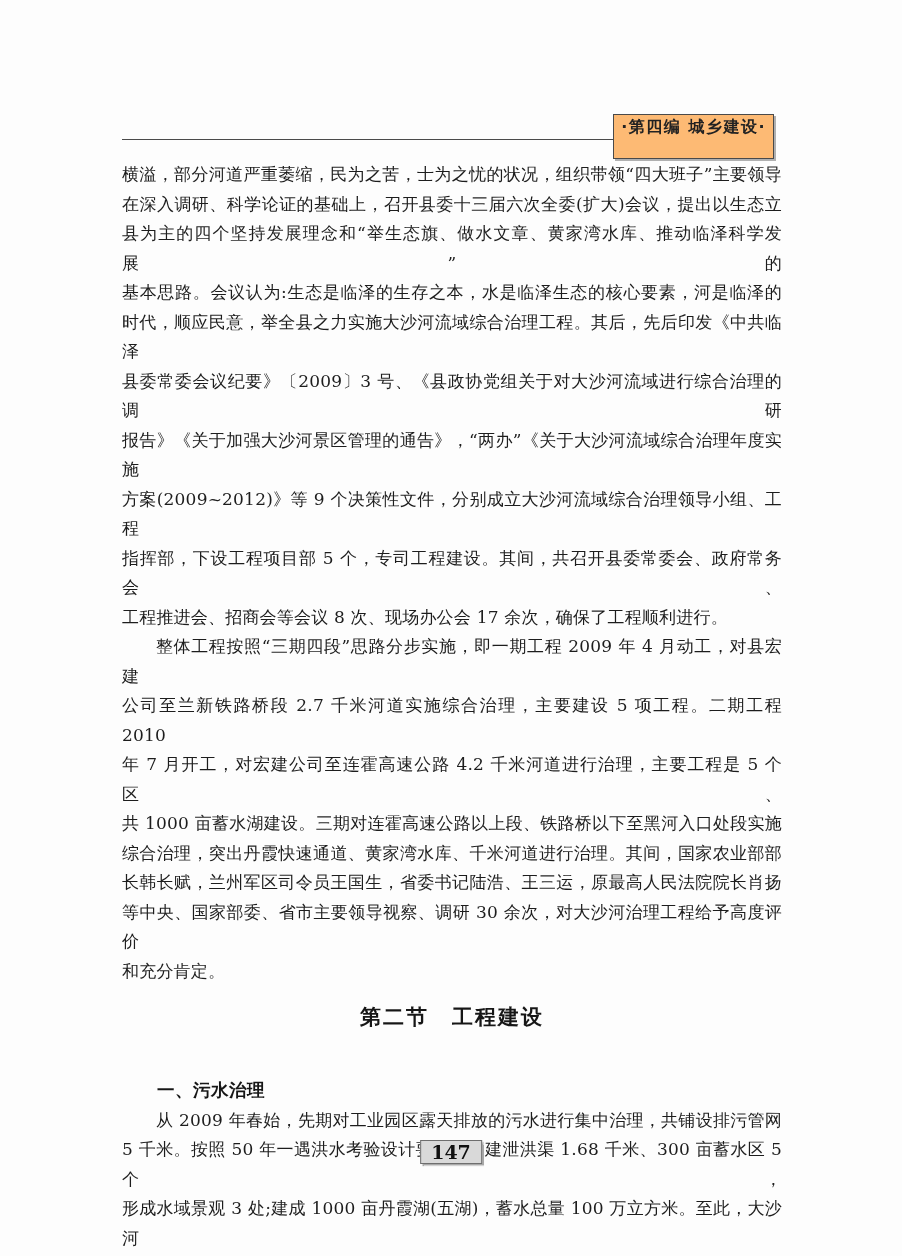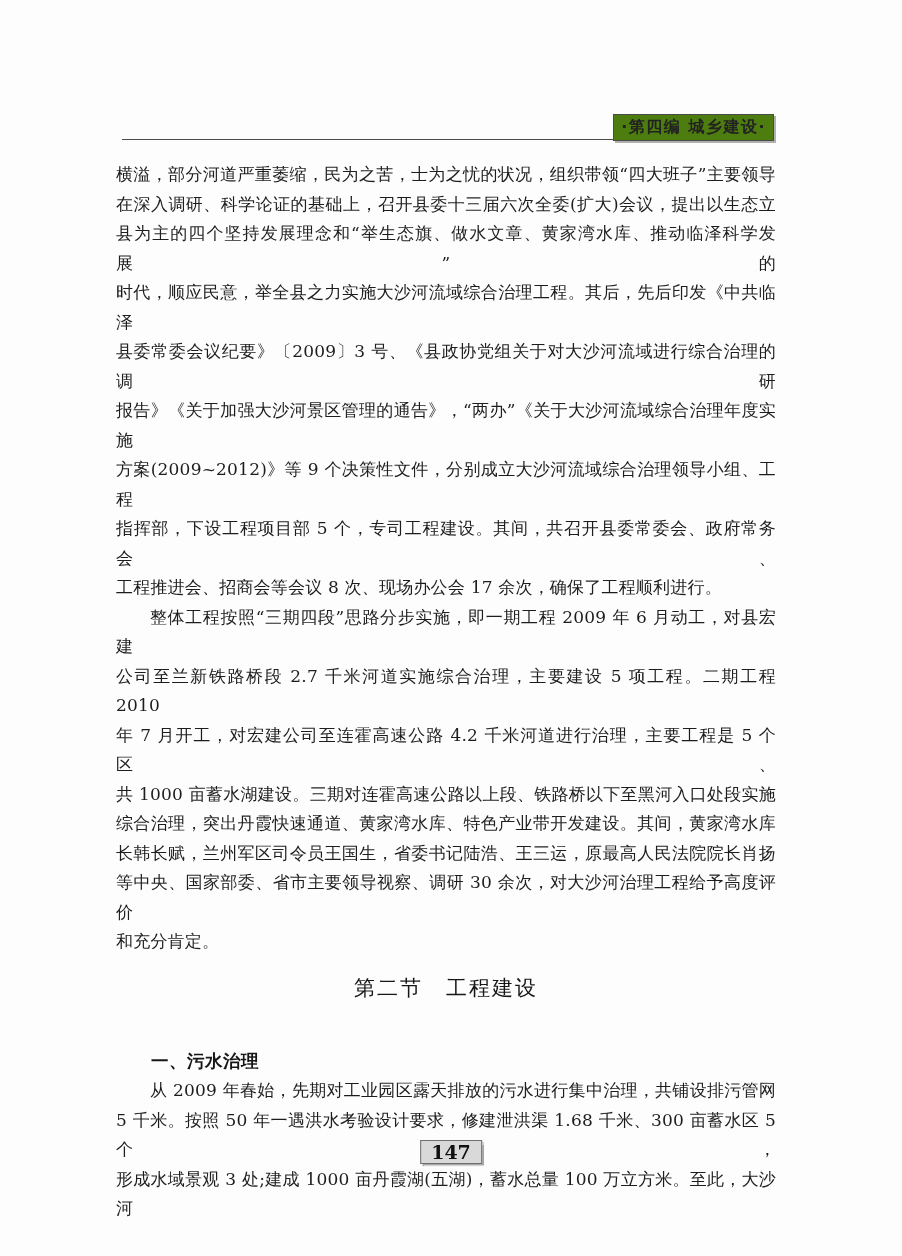--- a/index.html
+++ b/index.html
@@ -20,53 +20,53 @@
     left: 122px;
     top: 139px;
     width: 650px;
     height: 1px;
     background: #4a4a4a;
   }
   .chapter-badge {
     position: absolute;
     top: 114px;
     right: 128px;
-    background: #4d7c0f;
+    background: #fdba74;
     border: 1px solid #4a4a4a;
     box-shadow: 2px 2px 0 #b0b0b0;
-    padding: 2px 7px 2px 7px;
+    padding: 2px 7px 20px 7px;
     font-family: "DejaVu Sans", "Liberation Sans", sans-serif;
     font-weight: bold;
     font-size: 16px;
     letter-spacing: 1.5px;
     color: #222;
     white-space: nowrap;
   }
   .content {
     position: absolute;
-    left: 116px;
+    left: 122px;
     top: 160px;
     width: 660px;
   }
   .paragraph { margin: 0; }
   .line {
     font-size: 17px;
     line-height: 29.5px;
     text-align: justify;
     letter-spacing: 0.2px;
   }
   .line.fill {
     text-align-last: justify;
   }
   .line.indent {
     text-indent: 2em;
   }
   .section-heading {
     font-family: "DejaVu Sans", "Liberation Sans", sans-serif;
-    font-weight: normal;
+    font-weight: bold;
     font-size: 21px;
     text-align: center;
     letter-spacing: 2px;
     color: #161616;
     margin: 16px 0 18px 0;
     line-height: 30px;
   }
   .subheading {
     font-family: "DejaVu Sans", "Liberation Sans", sans-serif;
     font-weight: bold;
@@ -97,33 +97,34 @@
 
 <div class="header-rule"></div>
 
 <div class="chapter-badge">·第四编 城乡建设·</div>
 
 <div class="content">
     <div class="paragraph">
       <div class="line fill">横溢，部分河道严重萎缩，民为之苦，士为之忧的状况，组织带领“四大班子”主要领导</div>
       <div class="line fill">在深入调研、科学论证的基础上，召开县委十三届六次全委(扩大)会议，提出以生态立</div>
       <div class="line fill">县为主的四个坚持发展理念和“举生态旗、做水文章、黄家湾水库、推动临泽科学发展”的</div>
+      <div class="line fill">基本思路。会议认为:生态是临泽的生存之本，水是临泽生态的核心要素，河是临泽的</div>
       <div class="line fill">时代，顺应民意，举全县之力实施大沙河流域综合治理工程。其后，先后印发《中共临泽</div>
       <div class="line fill">县委常委会议纪要》〔2009〕3 号、《县政协党组关于对大沙河流域进行综合治理的调研</div>
       <div class="line fill">报告》《关于加强大沙河景区管理的通告》，“两办”《关于大沙河流域综合治理年度实施</div>
       <div class="line fill">方案(2009~2012)》等 9 个决策性文件，分别成立大沙河流域综合治理领导小组、工程</div>
       <div class="line fill">指挥部，下设工程项目部 5 个，专司工程建设。其间，共召开县委常委会、政府常务会、</div>
       <div class="line">工程推进会、招商会等会议 8 次、现场办公会 17 余次，确保了工程顺利进行。</div>
     </div>
     <div class="paragraph">
-      <div class="line fill indent">整体工程按照“三期四段”思路分步实施，即一期工程 2009 年 6 月动工，对县宏建</div>
+      <div class="line fill indent">整体工程按照“三期四段”思路分步实施，即一期工程 2009 年 4 月动工，对县宏建</div>
       <div class="line fill">公司至兰新铁路桥段 2.7 千米河道实施综合治理，主要建设 5 项工程。二期工程 2010</div>
       <div class="line fill">年 7 月开工，对宏建公司至连霍高速公路 4.2 千米河道进行治理，主要工程是 5 个区、</div>
       <div class="line fill">共 1000 亩蓄水湖建设。三期对连霍高速公路以上段、铁路桥以下至黑河入口处段实施</div>
-      <div class="line fill">综合治理，突出丹霞快速通道、黄家湾水库、特色产业带开发建设。其间，黄家湾水库</div>
+      <div class="line fill">综合治理，突出丹霞快速通道、黄家湾水库、千米河道进行治理。其间，国家农业部部</div>
       <div class="line fill">长韩长赋，兰州军区司令员王国生，省委书记陆浩、王三运，原最高人民法院院长肖扬</div>
       <div class="line fill">等中央、国家部委、省市主要领导视察、调研 30 余次，对大沙河治理工程给予高度评价</div>
       <div class="line">和充分肯定。</div>
     </div>
     <div class="section-heading">第二节　工程建设</div>
     <div class="subheading">一、污水治理</div>
     <div class="paragraph">
       <div class="line fill indent">从 2009 年春始，先期对工业园区露天排放的污水进行集中治理，共铺设排污管网</div>
       <div class="line fill">5 千米。按照 50 年一遇洪水考验设计要求，修建泄洪渠 1.68 千米、300 亩蓄水区 5 个，</div>
       <div class="line fill">形成水域景观 3 处;建成 1000 亩丹霞湖(五湖)，蓄水总量 100 万立方米。至此，大沙河</div>

